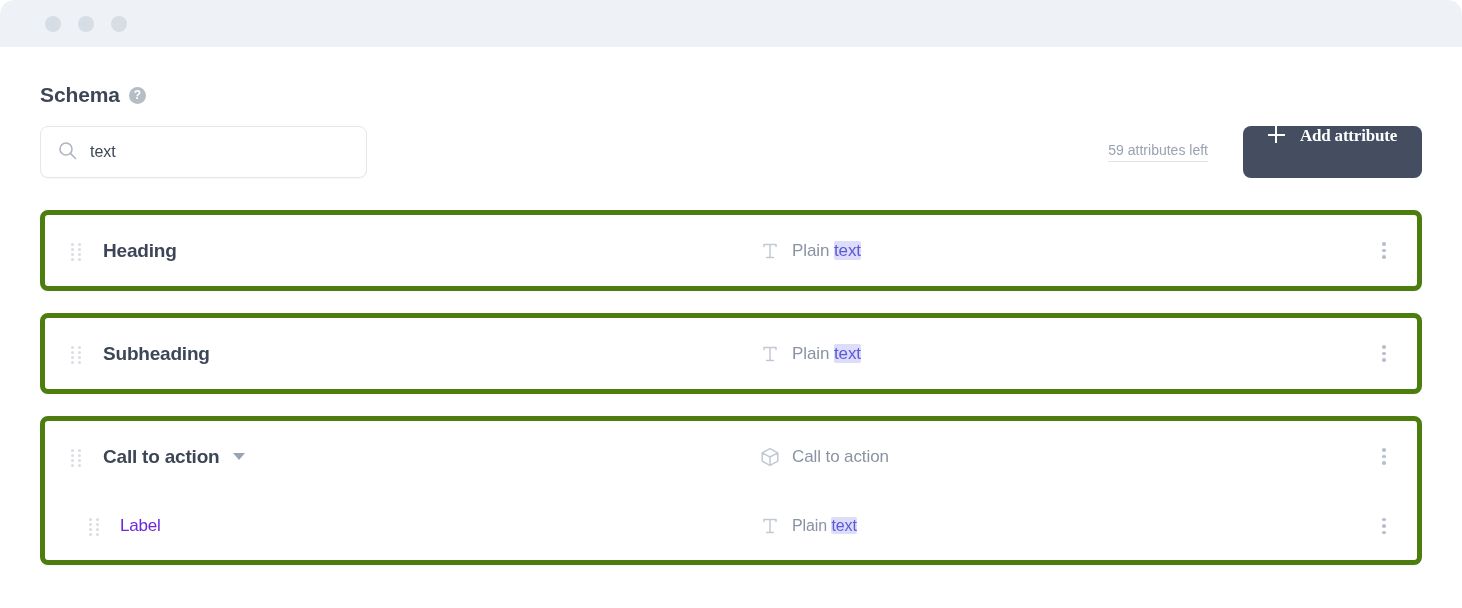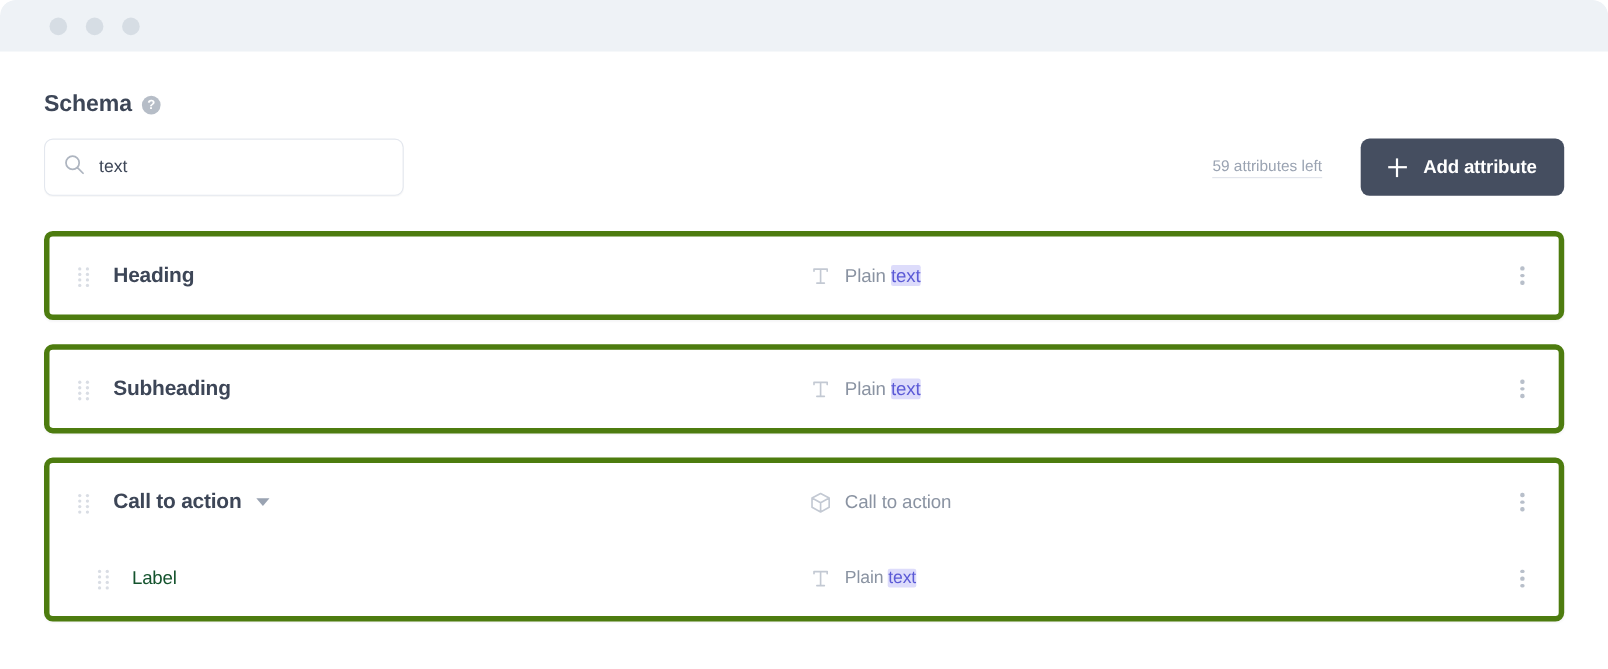--- a/index.html
+++ b/index.html
@@ -120,26 +120,25 @@
     line-height: 1.2;
   }
 
   .add-btn {
     height: 52px;
     background: #454e60;
     color: #ffffff;
     border: none;
     border-radius: 8px;
     padding: 0 25px;
-    font-family: Liberation Sans, sans-serif;
+    font-family: Liberation Serif, serif;
     font-size: 17px;
     font-weight: 700;
     letter-spacing: -0.2px;
     display: flex;
-    align-items: center;
     gap: 15px;
     cursor: pointer;
   }
   .plus {
     display: inline-block;
     width: 17px; height: 17px;
     position: relative;
   }
   .plus::before, .plus::after {
     content: "";
@@ -190,35 +189,35 @@
     margin-left: 22px;
     font-size: 19px;
     font-weight: 700;
     color: #3d4657;
     letter-spacing: -0.2px;
   }
   .attr-row.nested .attr-name {
     margin-left: 21px;
     font-size: 17px;
     font-weight: 400;
-    color: #14532d;
+    color: #6d28d9;
   }
 
   .caret {
     margin-left: 13px;
     width: 0; height: 0;
     border-left: 6px solid transparent;
     border-right: 6px solid transparent;
     border-top: 7px solid #9aa3b2;
     cursor: pointer;
   }
 
   .attr-type {
     position: absolute;
-    left: 690px;
+    left: 714px;
     display: flex;
     align-items: center;
     gap: 11px;
     justify-content: space-between;
   }
   .type-icon { width: 22px; height: 22px; display: block; color: #c3c9d3; }
   .type-label {
     font-size: 17px;
     color: #8a93a2;
     letter-spacing: -0.1px;

